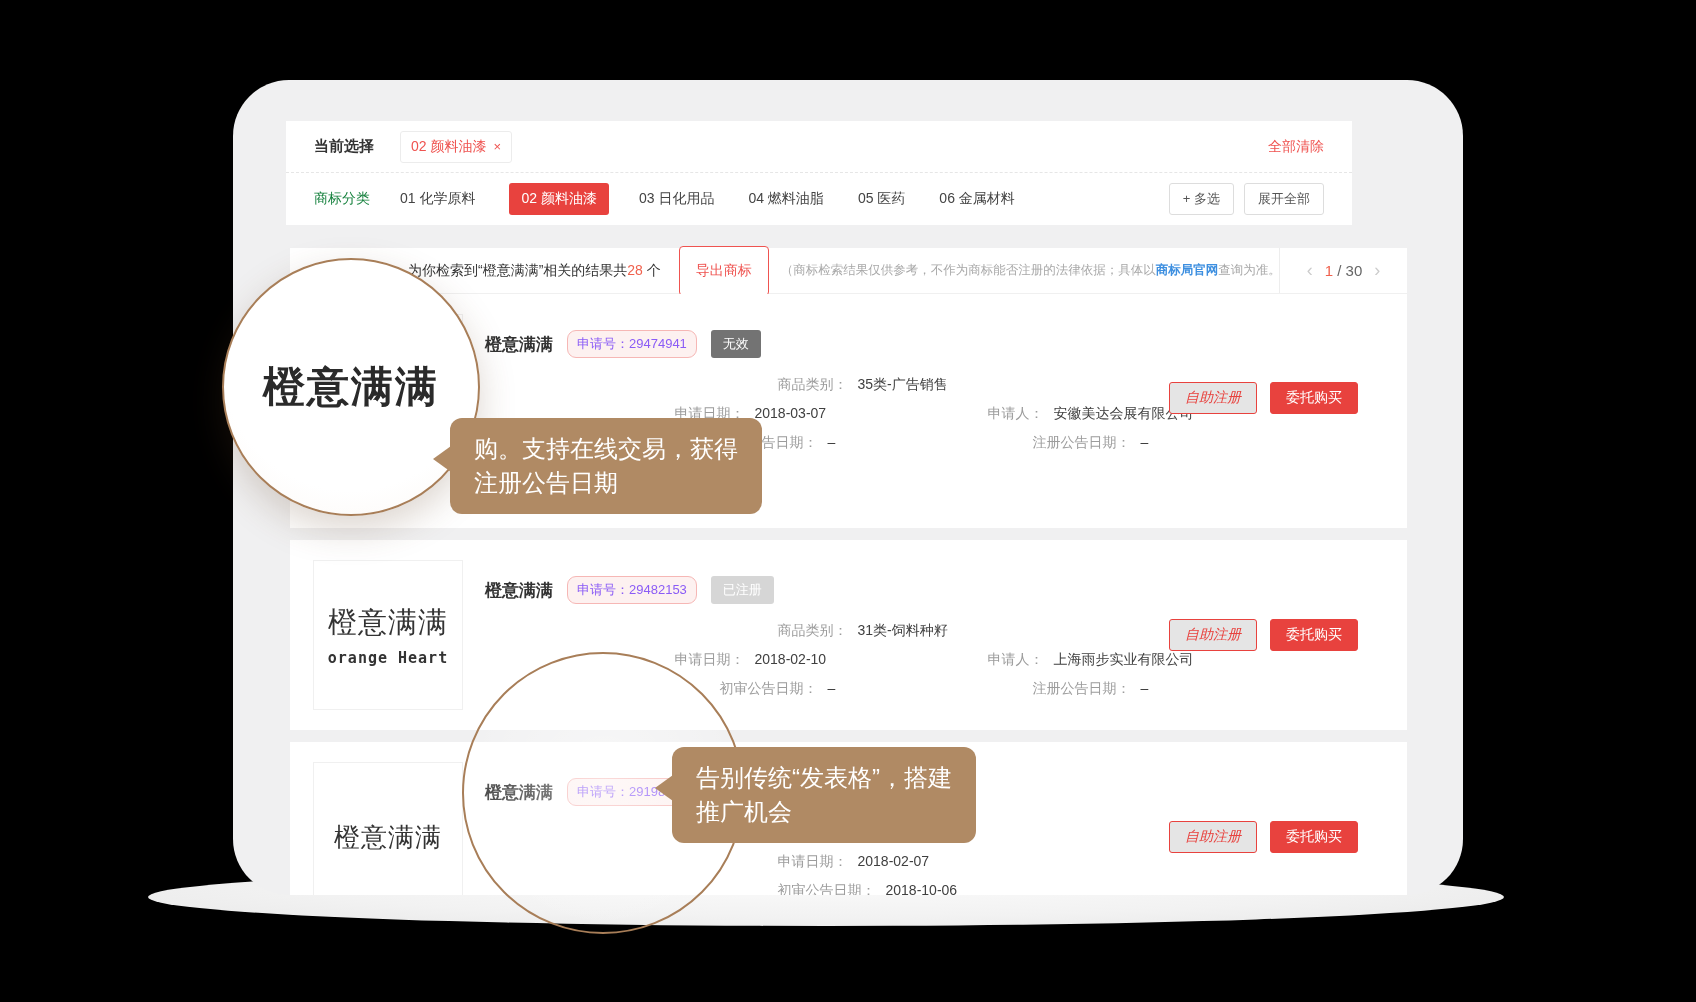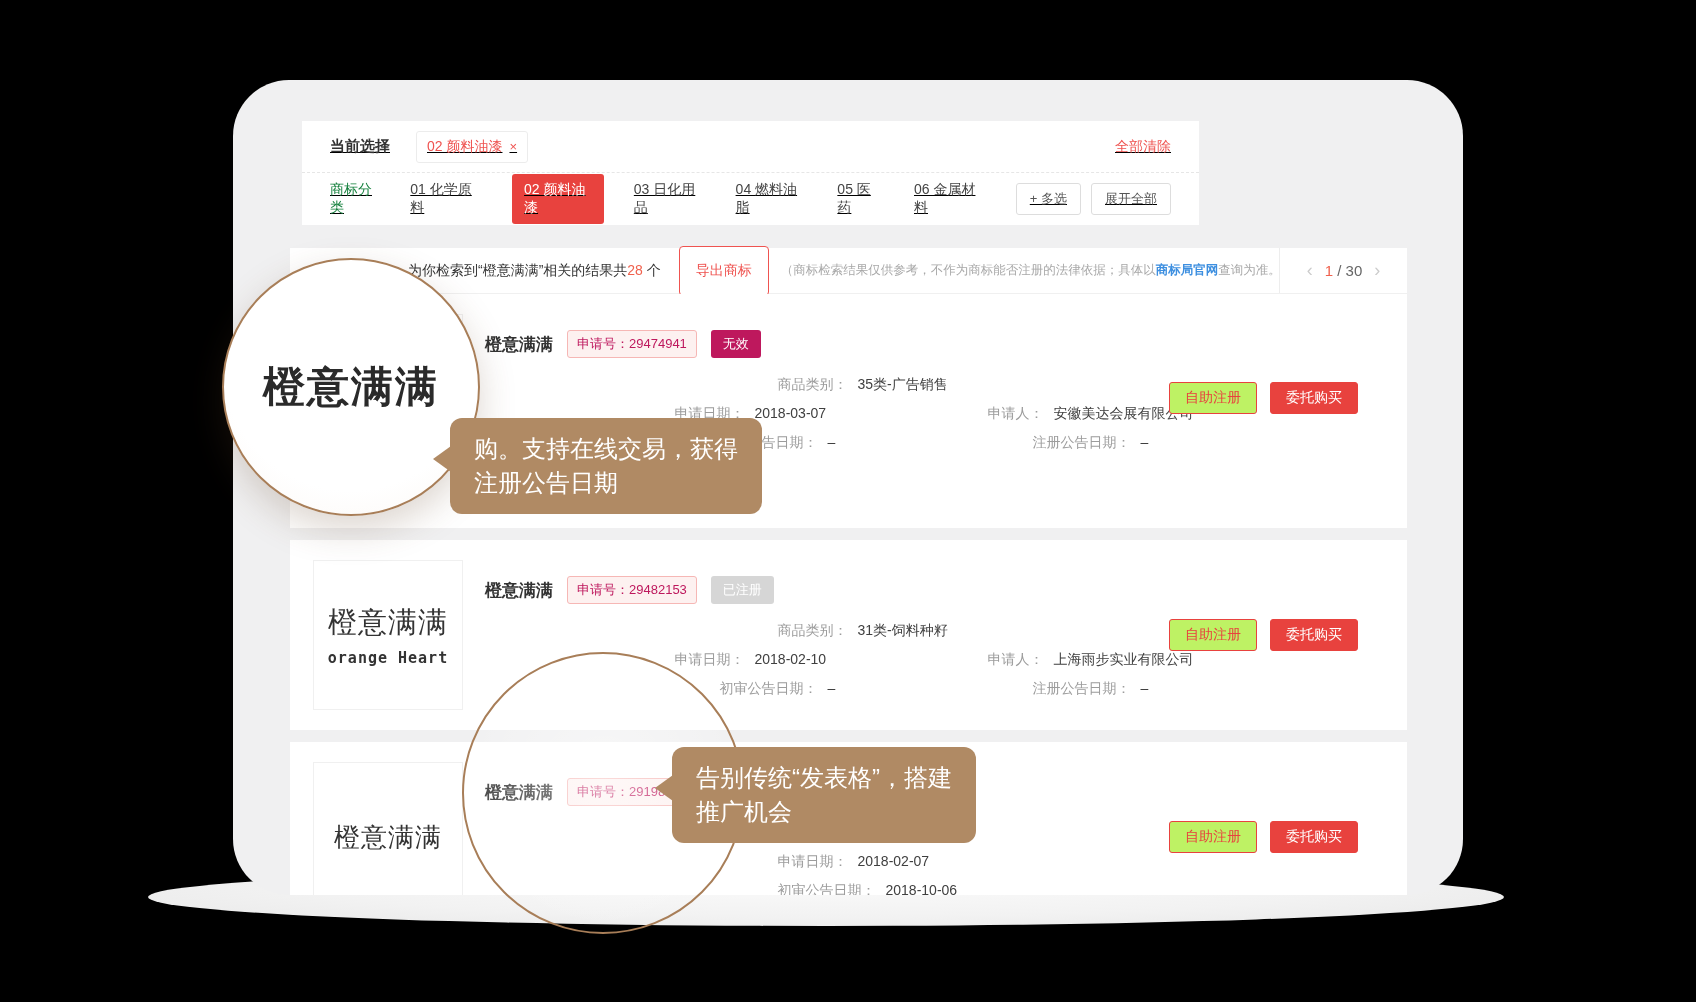--- a/index.html
+++ b/index.html
@@ -15,21 +15,21 @@
     position:absolute; left:148px; top:868px; width:1356px; height:58px;
     border-radius:50%;
     background:radial-gradient(ellipse at 50% 30%, #fafafa 0%, #f2f2f2 55%, #e7e7e7 100%);
     z-index:0;
   }
   .screen {
     position:absolute; left:233px; top:80px; width:1230px; height:815px;
     background:#f0f0f1; border-radius:56px; overflow:hidden; z-index:1;
   }
   
-  .topbar { position:absolute; left:69px; top:41px; width:897px; background:#fff;text-decoration:underline; }
+  .topbar { position:absolute; left:53px; top:41px; width:1066px; background:#fff; }
   .topbar-row { height:52px; display:flex; align-items:center; padding:0 28px; }
   .topbar-row.first { border-bottom:1px dashed #e6e6e6; }
   .cur-label { font-size:15px; font-weight:bold; color:#333; }
   .chip-selected {
     display:inline-flex; align-items:center; gap:7px; margin-left:26px;
     border:1px solid #ececec; border-radius:3px; padding:6px 10px;
     color:#ef5350; font-size:14px; background:#fff; cursor:pointer;
   }
   .chip-close { font-size:13px; }
   .clear-all { margin-left:auto; color:#ef5350; font-size:14px; cursor:pointer; }
@@ -76,36 +76,36 @@
   .thumb-main.bold { font-weight:bold; }
   .thumb-main.serif { font-family:"DejaVu Serif", serif; font-size:29px; }
   .thumb-sub {
     font-family:"DejaVu Sans Mono", monospace; font-weight:bold; font-size:15px;
     color:#333; margin-top:6px; letter-spacing:1px;
   }
   .info { margin-left:22px; padding-top:16px; flex:1; }
   .title-row { display:flex; align-items:center; margin-bottom:12px; }
   .tm-name { font-size:17px; font-weight:bold; color:#333; }
   .appno-chip {
-    margin-left:14px; border:1px solid #f6b7b5; background:#fdf1f0; color:#be185d;
-    font-size:13px; padding:4px 9px; border-radius:3px; white-space:nowrap;
+    margin-left:14px; border:1px solid #f6b7b5; background:#fdf1f0; color:#8b5cf6;
+    font-size:13px; padding:4px 9px; border-radius:9px; white-space:nowrap;
   }
   .status-badge { margin-left:14px; font-size:13px; color:#fff; padding:5px 12px; border-radius:3px; }
-  .status-invalid { background:#be185d;font-family:Liberation Serif, serif; }
+  .status-invalid { background:#737373;font-family:Liberation Serif, serif; }
   .status-registered { background:#d6d6d6; }
   .field-line { display:flex; line-height:29px; font-size:14px;justify-content:center; }
   .fcol1 { width:313px; display:flex; flex:none; }
   .fcol2 { display:flex; }
   .flabel { color:#9c9c9c; margin-right:10px; white-space:nowrap; }
   .fvalue { color:#404040; white-space:nowrap; }
   .row-actions { position:absolute; right:49px; top:50%; transform:translateY(-50%); display:flex; gap:13px; }
   .row.first .row-actions { top:88px; transform:none; }
   .btn-register {
-    border:1px solid #e8423e; color:#e8423e; background:#bef264;
-    border-radius:3px; padding:6px 15px; font-size:14px; cursor:pointer; white-space:nowrap;
+    border:1px solid #e8423e; color:#e8423e; background:#e5e5e5;
+    border-radius:3px; padding:6px 15px; font-size:14px; cursor:pointer; white-space:nowrap;font-style:italic;
   }
   .btn-buy {
     border:1px solid #e8423e; background:#e8423e; color:#fff;
     border-radius:3px; padding:6px 15px; font-size:14px; cursor:pointer; white-space:nowrap;
   }
   
   .magnifier {
     position:absolute; left:222px; top:258px; width:258px; height:258px; border-radius:50%;
     background:radial-gradient(circle at 50% 40%, #ffffff 65%, #faf6f2 100%);
     border:2px solid #a87e58; box-shadow:0 14px 36px rgba(100,70,40,.22);

